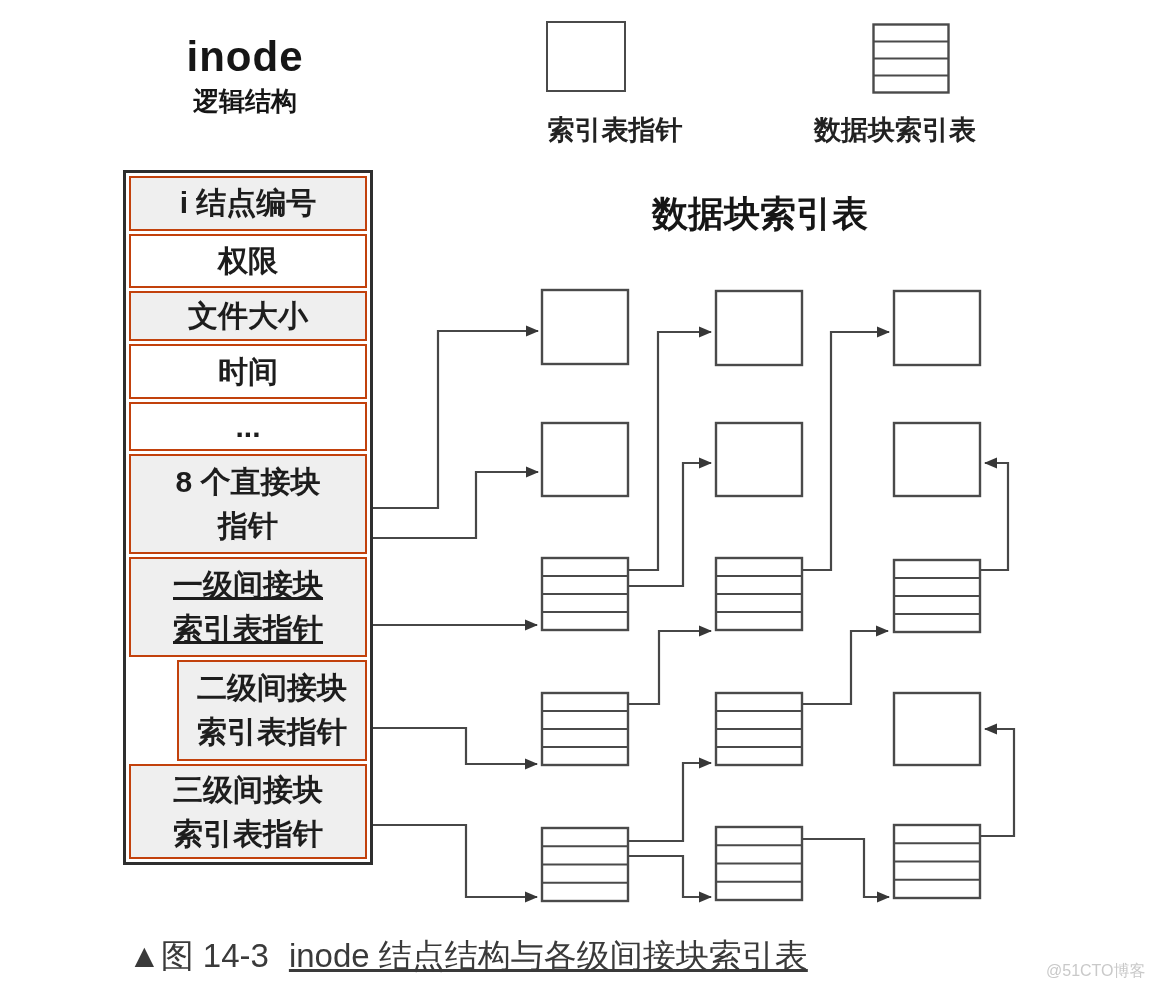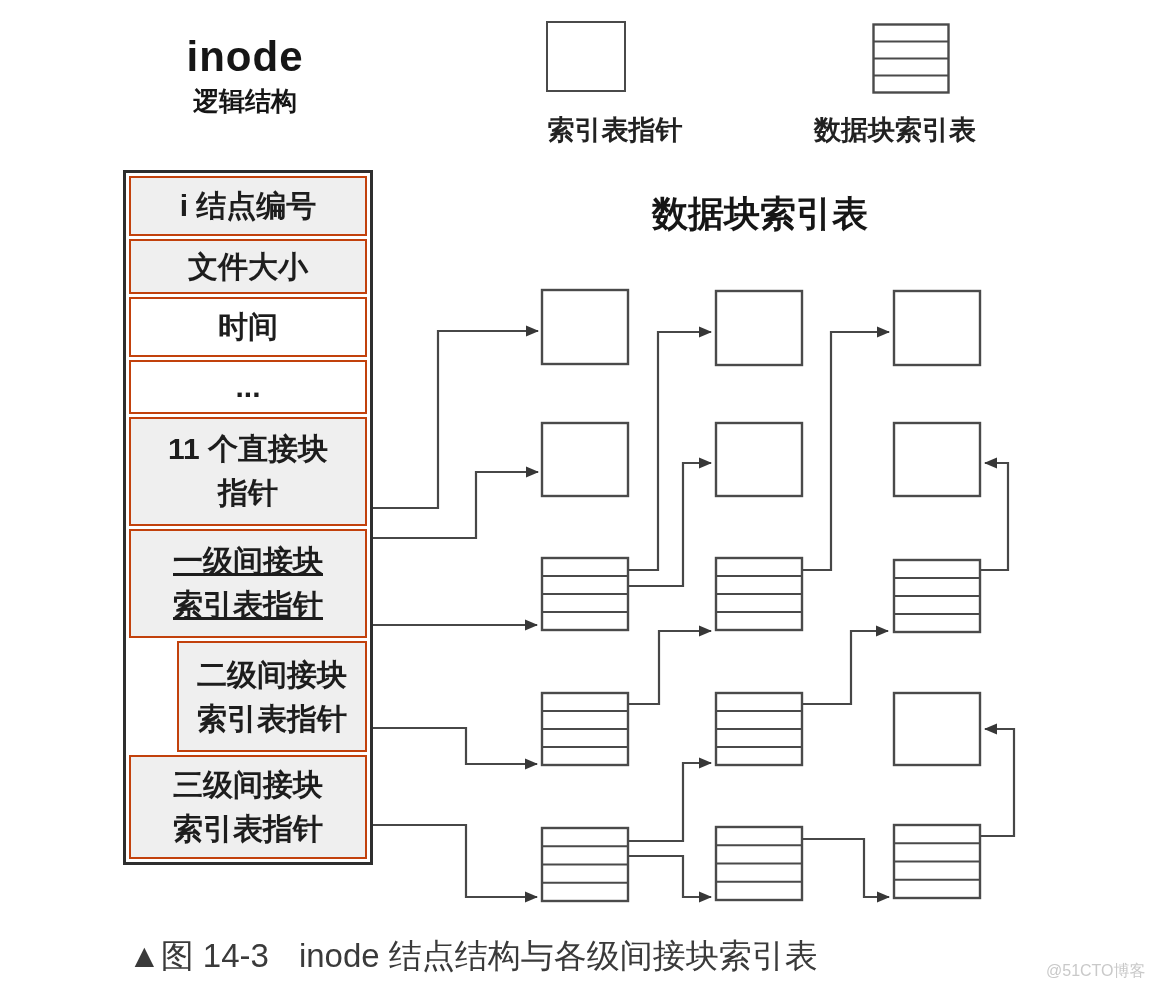--- a/index.html
+++ b/index.html
@@ -37,21 +37,21 @@
 
   
   #diagram-svg{position:absolute;left:0;top:0;width:1166px;height:997px;}
   .blk{fill:#ffffff;stroke:#4a4a4a;stroke-width:2.4px;}
   .stripe{stroke:#4a4a4a;stroke-width:2px;}
   .arrow{fill:none;stroke:#474747;stroke-width:2.2px;}
 
   
   .caption{position:absolute;left:128px;top:934px;font-size:33px;color:#3a3a3a;
            font-weight:400;white-space:nowrap;}
-  .caption .cap-text{margin-left:30px;}
+  .caption .cap-text{margin-left:20px;text-decoration:underline;}
 
   
   .watermark{position:absolute;left:1046px;top:961px;font-size:16px;color:#c9c9c9;}
 </style>
 </head>
 <body>
 
 <div class="page">
 
   <div class="inode-title">
@@ -66,24 +66,25 @@
     <line x1="1.5" y1="35.5" x2="76.5" y2="35.5" class="stripe"></line>
     <line x1="1.5" y1="52.5" x2="76.5" y2="52.5" class="stripe"></line>
   </svg>
   <div class="legend-label one">索引表指针</div>
   <div class="legend-label two">数据块索引表</div>
 
   <div class="diagram-title">数据块索引表</div>
 
   <div class="inode-table">
       <div class="inode-row shaded" style="flex: 52 0 0px;">i 结点编号</div>
+      <div class="inode-row" style="flex: 51 0 0px;">权限</div>
       <div class="inode-row shaded" style="flex: 48 0 0px;">文件大小</div>
       <div class="inode-row" style="flex: 52 0 0px;">时间</div>
       <div class="inode-row" style="flex: 46 0 0px;">...</div>
-      <div class="inode-row shaded" style="flex: 98 0 0px;">11 个直接块
+      <div class="inode-row shaded" style="flex: 98 0 0px;">8 个直接块
 指针</div>
       <div class="inode-row shaded" style="flex: 98 0 0px; text-decoration: underline;">一级间接块
 索引表指针</div>
       <div class="inode-row shaded" style="flex: 100 0 0px; margin-left: 48px;">二级间接块
 索引表指针</div>
       <div class="inode-row shaded" style="flex: 93 0 0px;">三级间接块
 索引表指针</div>
     </div>
 
   <svg id="diagram-svg" viewBox="0 0 1166 997">

